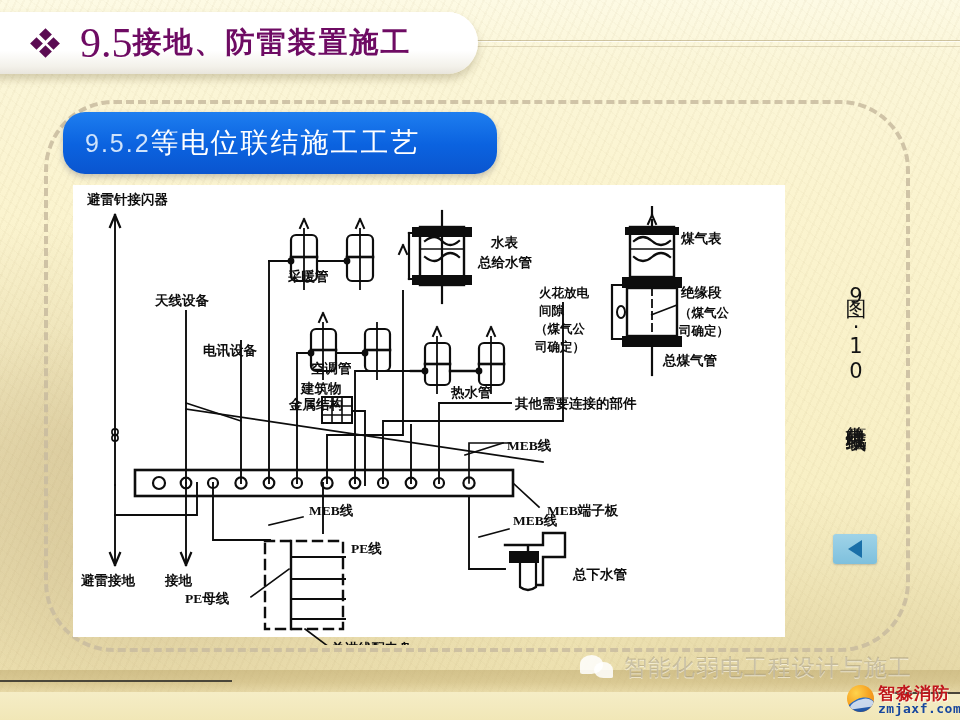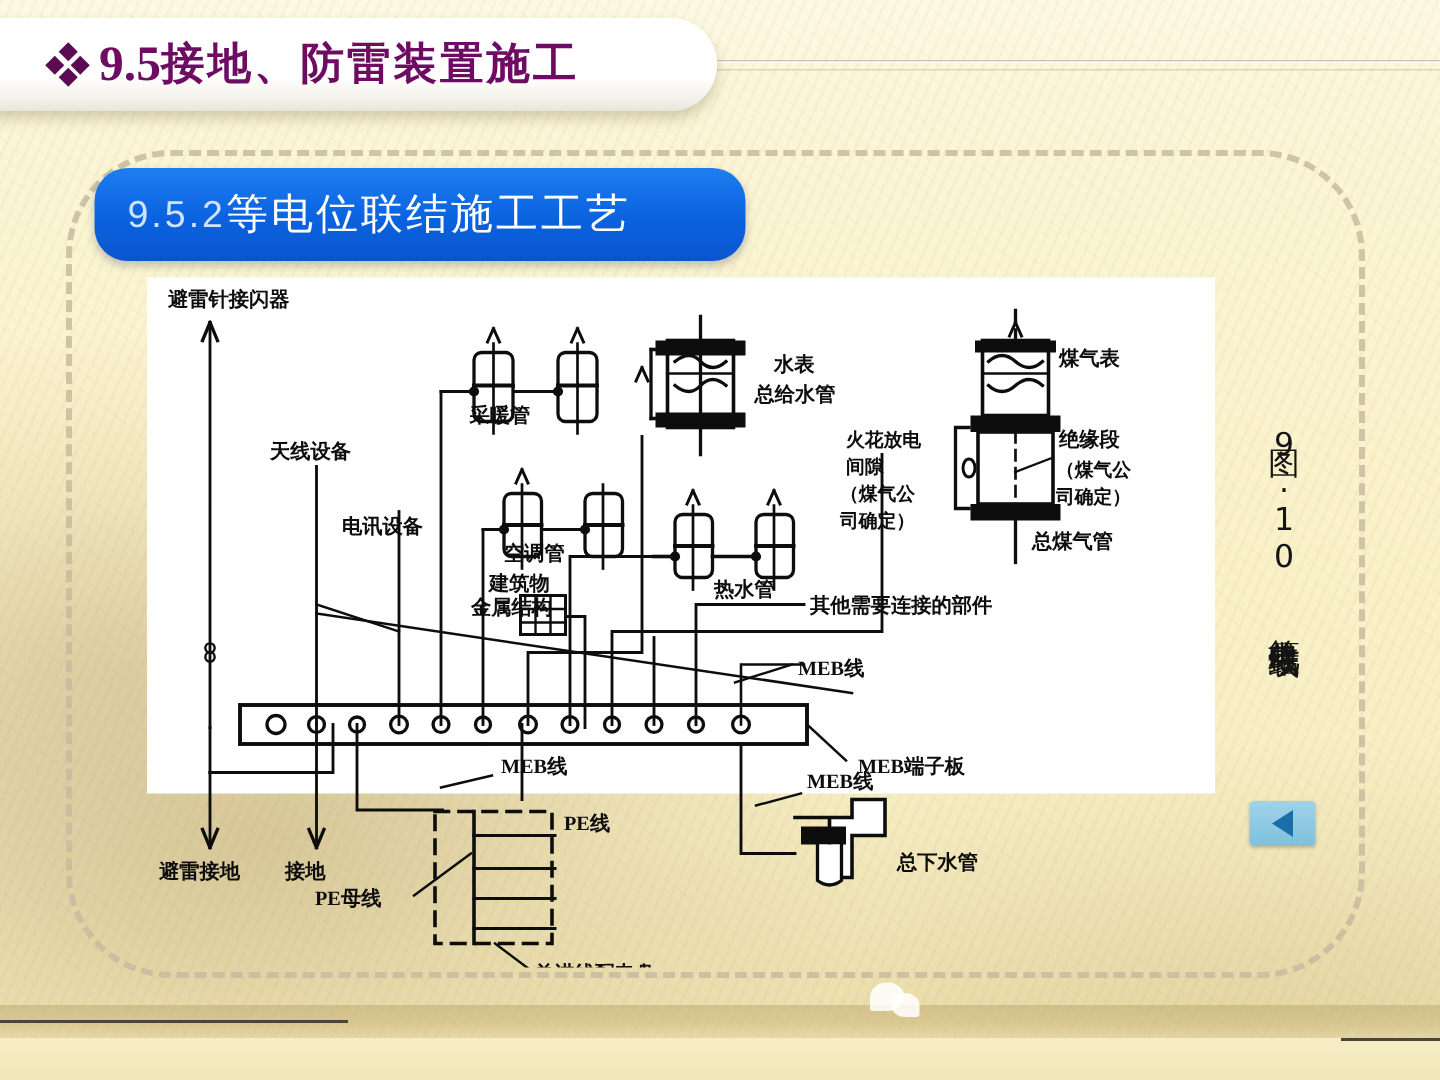--- a/index.html
+++ b/index.html
@@ -45,21 +45,21 @@
     position:relative;width:26px;height:26px;margin-left:66px;flex:0 0 auto;
   }
   .diamond-bullet i{
     position:absolute;width:9px;height:9px;background:#5b0b52;transform:rotate(45deg);
   }
   .diamond-bullet i.t{left:8.5px;top:0;}
   .diamond-bullet i.l{left:0;top:8.5px;}
   .diamond-bullet i.r{left:17px;top:8.5px;}
   .diamond-bullet i.b{left:8.5px;top:17px;}
   .banner-num{
-    font-size:33px;font-weight:bold;color:#6e0b63;margin-left:8px;letter-spacing:0px;
+    font-size:42px;font-weight:normal;color:#6e0b63;margin-left:22px;letter-spacing:0px;
     font-family:"Liberation Serif","DejaVu Serif",serif;
     text-shadow:1px 1px 0 rgba(255,255,255,.8);
   }
   .banner-title{
     font-size:29px;font-weight:bold;color:#6e0b63;letter-spacing:2px;
     font-family:"DejaVu Sans","Liberation Sans",sans-serif;
   }
 
   
   .dash-frame{
@@ -79,21 +79,21 @@
   .subtitle-num{
     color:#cfe3fb;font-size:25px;margin-left:22px;letter-spacing:2px;
     font-family:Liberation Sans, sans-serif;
   }
   .subtitle-text{
     color:#ffffff;font-size:28px;letter-spacing:2px;
   }
 
   
   .panel{
-    position:absolute;left:98px;top:185px;width:712px;height:344px;
+    position:absolute;left:73px;top:185px;width:712px;height:452px;
     background:#ffffff;
   }
   .panel svg{display:block;}
 
   
   .vcaption{
     position:absolute;left:824px;top:283px;width:44px;
     writing-mode:vertical-rl;text-orientation:upright;
     font-size:21px;color:#141414;line-height:1.16;letter-spacing:1px;
     font-family:"DejaVu Sans","Liberation Sans",sans-serif;
@@ -429,16 +429,25 @@
 
   <div class="footer-band"></div>
   <div class="footer-band2"></div>
   <div class="footer-rule"></div>
   <div class="footer-rule right"></div>
 
   <div class="wm-wechat">
     <span class="b1"></span>
       <span class="b2"></span>
   </div>
+  <div class="wm-text">智能化弱电工程设计与施工</div>
   <div class="chapter-text">9 建筑电气施工</div>
 
+  <div class="logo">
+    <span class="logo-mark">
+      <span class="wave"></span>
+        <span class="wave2"></span>
+    </span>
+    <span class="logo-cn">智淼消防</span>
+    <span class="logo-url">zmjaxf.com</span>
+  </div>
 
 </div>
 
 </body></html>

